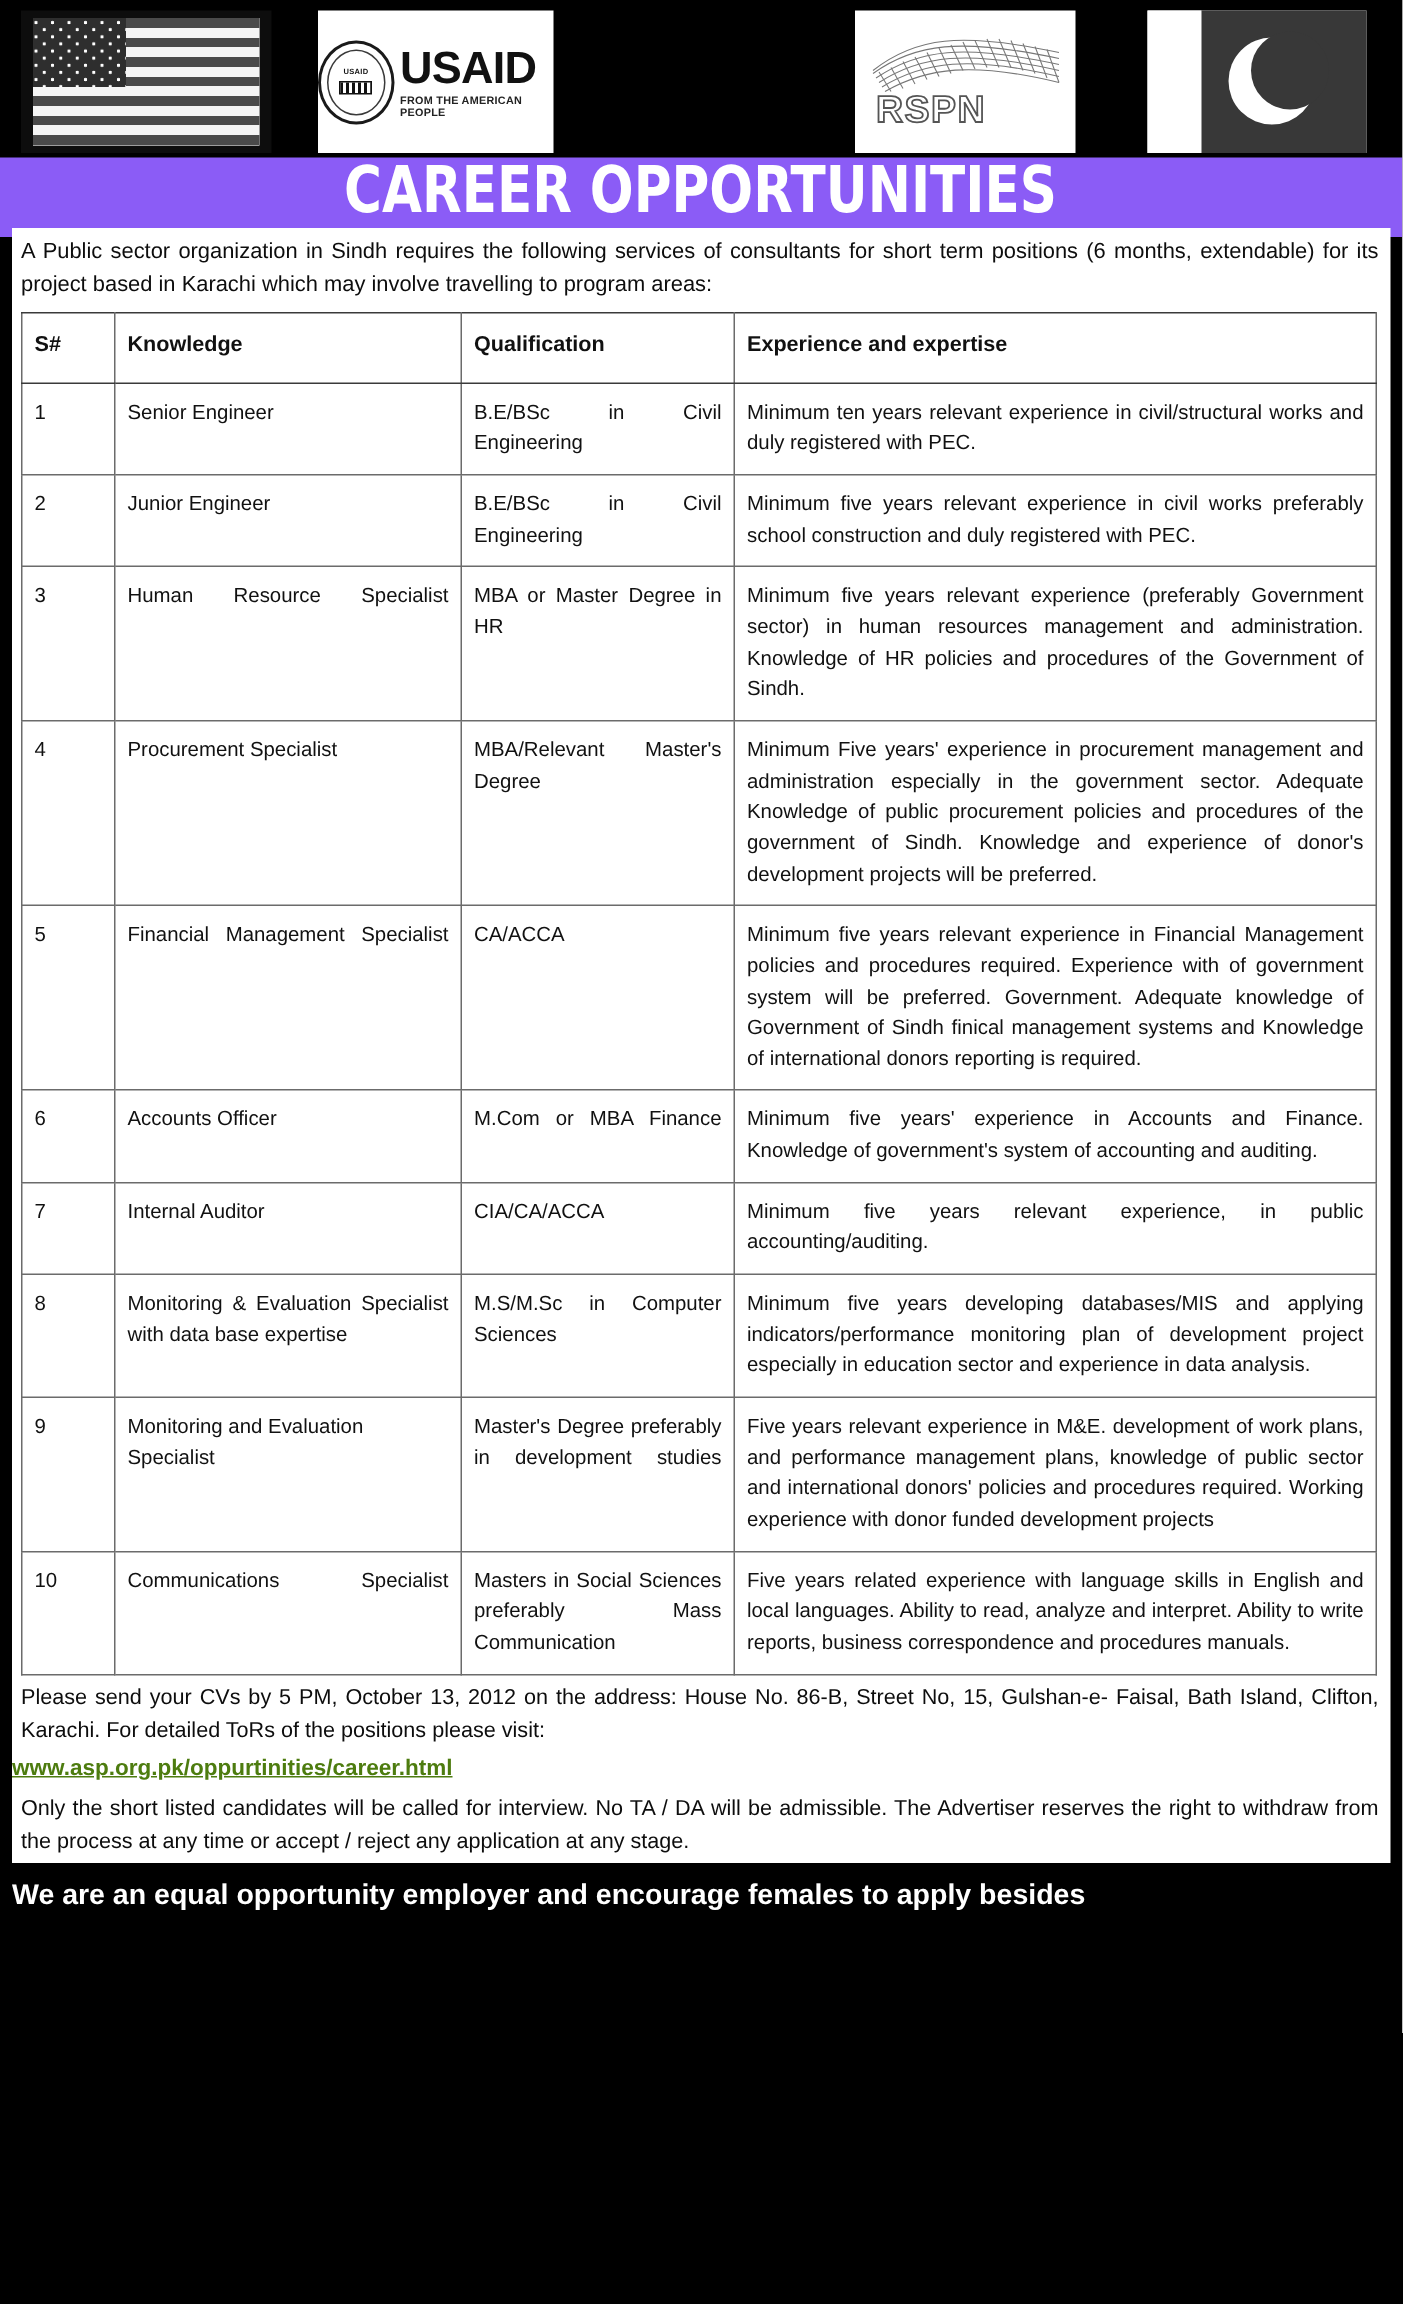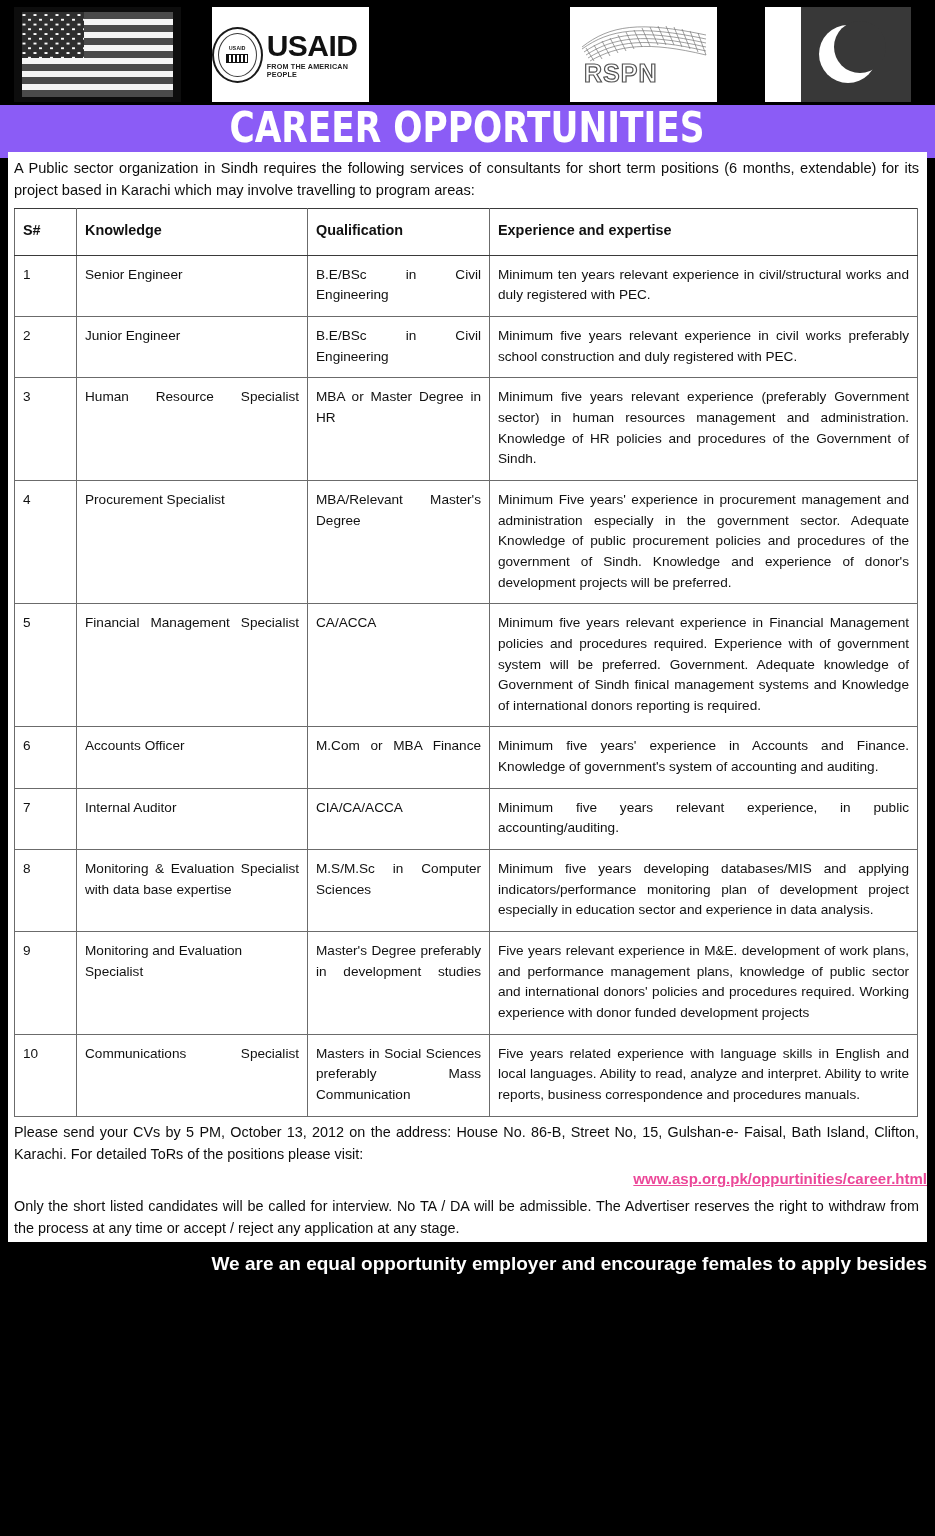--- a/index.html
+++ b/index.html
@@ -152,35 +152,34 @@
 
   
   .footer-text {
     font-size: 14.4px;
     line-height: 1.52;
     color:#0d0d0d;
     padding: 5px 8px 2px 6px;
     text-align: justify;
   }
   .footer-url {
-    text-align:right;
+    text-align:left;
     font-weight:bold;
     font-size:15px;
     text-decoration: underline;
     padding: 3px 0 4px 0;
-    color:#ec4899;
-    margin-left:29px;
+    color:#4d7c0f;
   }
   .footer-black {
     position:absolute;
     left: 8px;
     width: 919px;
     background:#000000;
     color:#ffffff;
-    text-align:right;
+    text-align:left;
     font-weight:bold;
     font-size:19px;
     line-height:1.42;
     padding: 9px 0 11px 0;
     box-sizing:border-box;
   }
 </style>
 </head>
 <body>
 

